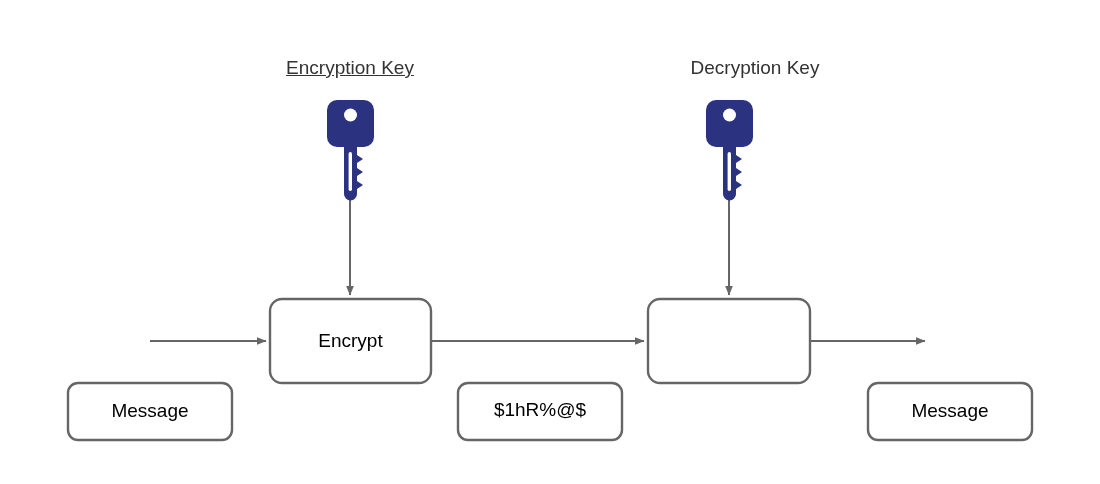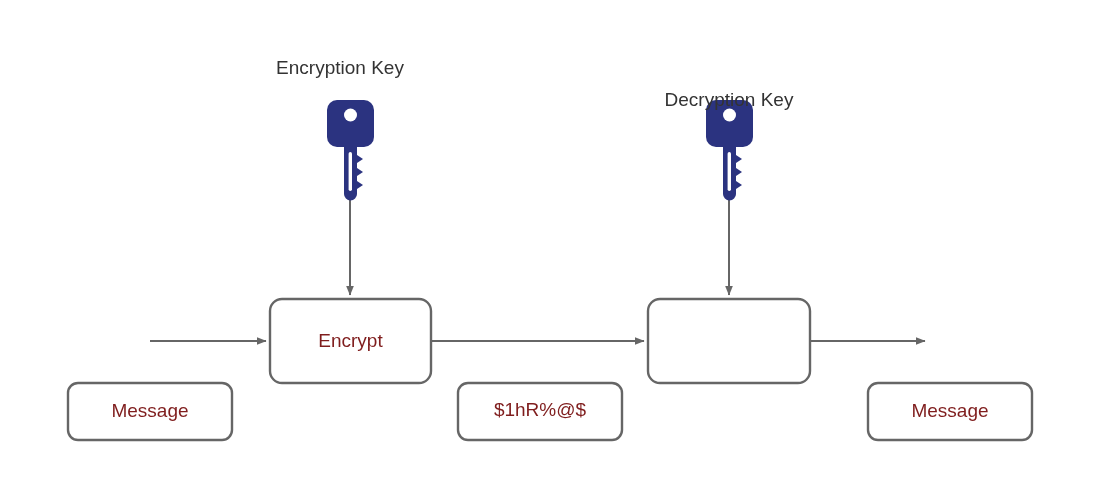--- a/index.html
+++ b/index.html
@@ -24,21 +24,21 @@
     top: 0;
     width: 1100px;
     height: 484px;
   }
   .node-label {
     position: absolute;
     display: flex;
     align-items: center;
     justify-content: center;
     text-align: center;
-    color: #7f1d1d;
+    color: #000000;
     font-size: 19px;
     line-height: 1.2;
     white-space: nowrap;
     font-family: "Liberation Sans", sans-serif;
   }
   .key-caption {
     position: absolute;
     text-align: center;
     color: #333333;
     font-size: 19px;
@@ -88,23 +88,23 @@
 
     <g>
       <path d="M716,100 h27 a10,10 0 0 1 10,10 v27 a10,10 0 0 1 -10,10 h-27 a10,10 0 0 1 -10,-10 v-27 a10,10 0 0 1 10,-10 z" fill="#2b3380"></path>
       <circle cx="729.5" cy="115" r="6.5" fill="#ffffff"></circle>
       <path d="M723,147 h13 v8 l6,4 -6,4 v5 l6,4 -6,4 v5 l6,4 -6,4 v5
                a6.5,6.5 0 0 1 -13,0 z" fill="#2b3380"></path>
       <rect x="727.6" y="152" width="3.4" height="39" rx="1.7" fill="#ffffff"></rect>
     </g>
   </svg>
 
-  <div class="key-caption" style="left:240px; top:57px; width:200px;">Encryption Key</div>
+  <div class="key-caption" style="left:250px; top:57px; width:200px;text-decoration:underline;">Encryption Key</div>
 
-  <div class="key-caption" style="left:629px; top:57px; width:200px;margin-top:32px;">Decryption Key</div>
+  <div class="key-caption" style="left:655px; top:57px; width:200px;">Decryption Key</div>
 
   <div class="node-label" style="left:270px; top:299px; width:161px; height:84px;">Encrypt</div>
 
 
   <div class="node-label" style="left:68px; top:383px; width:164px; height:57px;">Message</div>
 
   <div class="node-label" style="left:458px; top:383px; width:164px; height:54px;">$1hR%@$</div>
 
   <div class="node-label" style="left:868px; top:383px; width:164px; height:57px;">Message</div>
 

